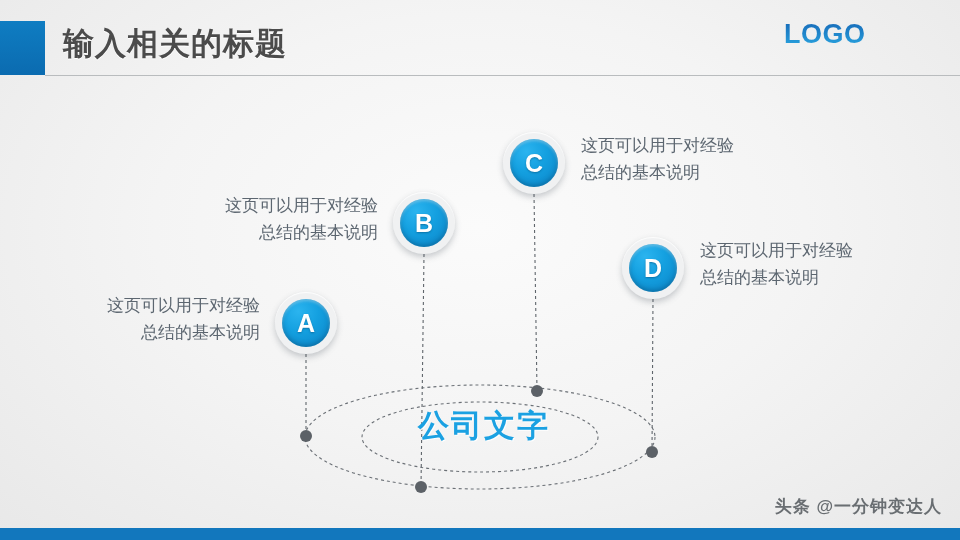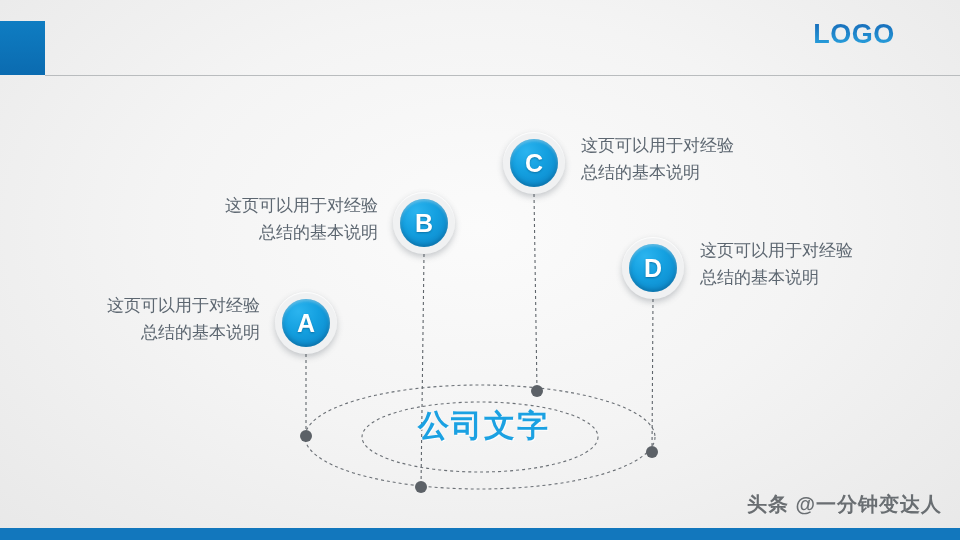--- a/index.html
+++ b/index.html
@@ -43,21 +43,20 @@
     top: 75px;
     width: 915px;
     height: 1px;
     background: #b9bcbe;
   }
   #logo-block {
     position: absolute;
     right: 36px;
     top: 21px;
     width: 140px;
-    text-align: center;
   }
   #logo-main {
     font-size: 27px;
     font-weight: bold;
     letter-spacing: 0.5px;
     line-height: 1;
     background: linear-gradient(180deg, #1669b8 0%, #2aa6e0 100%);
     -webkit-background-clip: text;
     background-clip: text;
     color: #1f86cc;
@@ -141,21 +140,21 @@
     white-space: nowrap;
   }
   .caption.right { text-align: right; }
   .caption.left  { text-align: left; }
 
   
   #watermark {
     position: absolute;
     right: 18px;
     bottom: 22px;
-    font-size: 20px;
+    font-size: 17px;
     font-weight: bold;
     color: #5f6468;
     opacity: 0.92;
     letter-spacing: 1px;
     white-space: nowrap;
     text-align: right;
   }
   #footer-bar {
     position: absolute;
     left: 0;
@@ -164,20 +163,21 @@
     height: 12px;
     background: #1277bd;
   }
 </style>
 </head>
 <body>
 
 <div id="slide">
 
   <div id="header-accent"></div>
+  <div id="header-title">输入相关的标题</div>
   <div id="header-rule"></div>
 
   <div id="logo-block">
     <div id="logo-main">LOGO</div>
   </div>
 
   <div id="stage">
 
     <svg id="orbit-svg" viewBox="0 0 960 440">
 

